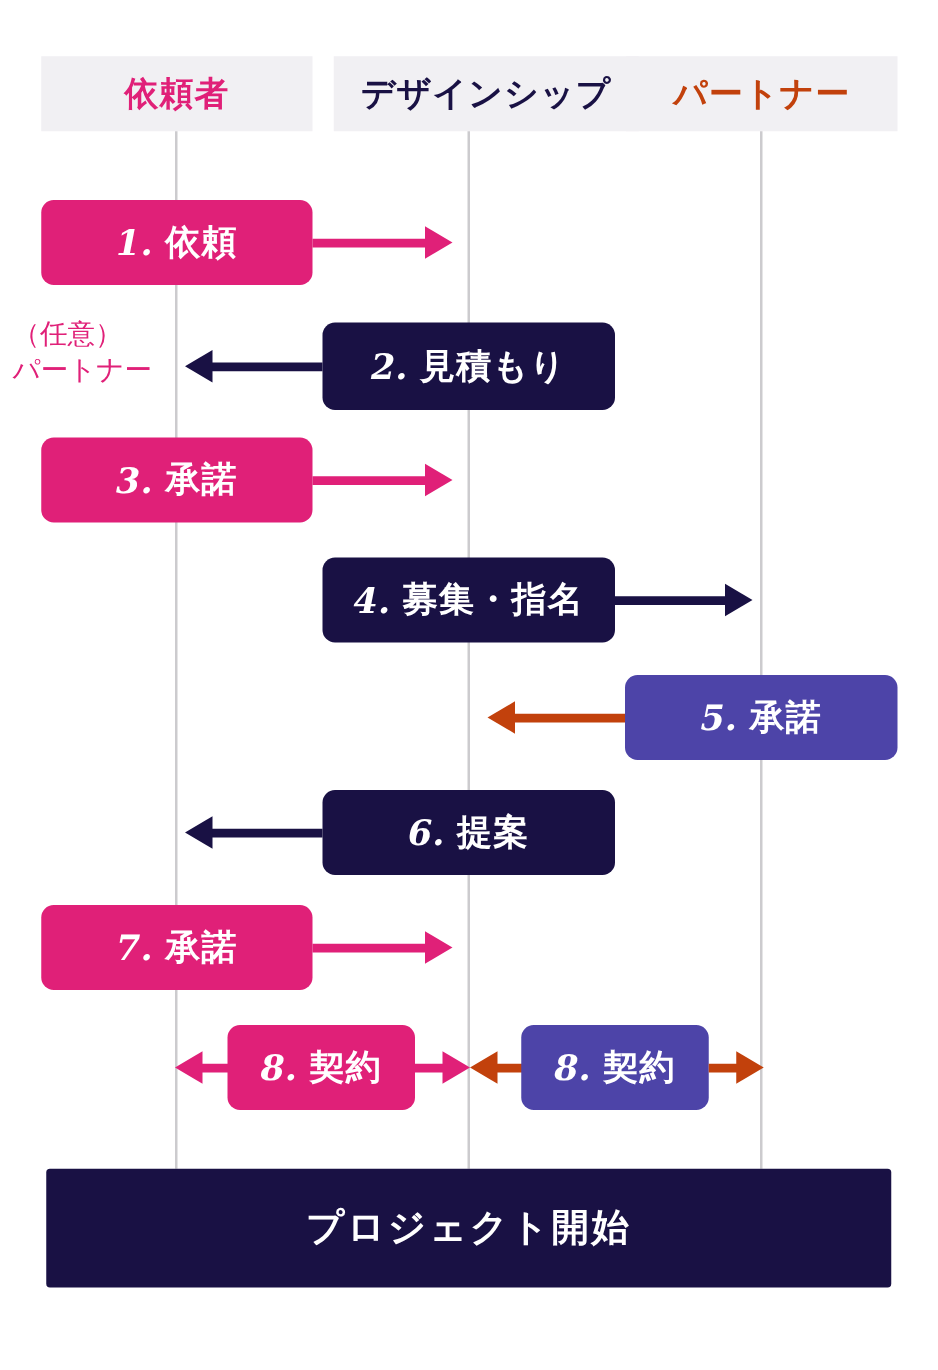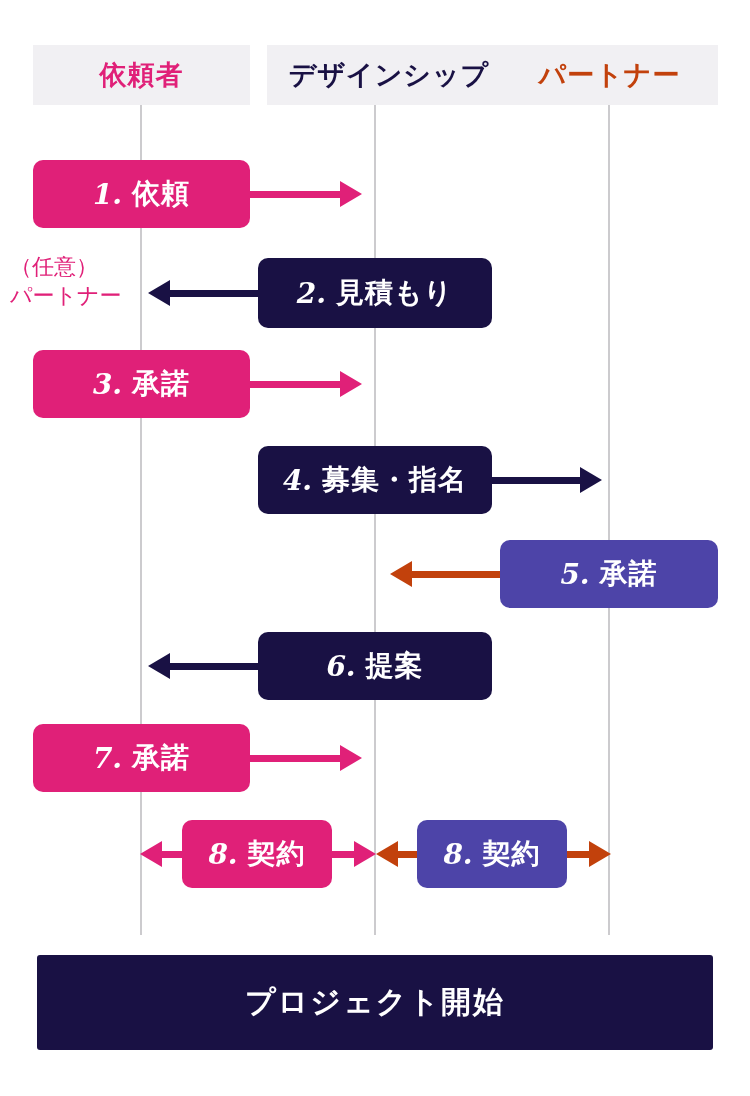--- a/index.html
+++ b/index.html
@@ -51,21 +51,21 @@
   
   .note {
     position:absolute; left:10px; top:252px; width:150px;
     text-align:left; font-size:22px; line-height:1.32; font-weight:normal;
   }
   
   .footer-box {
     position:absolute; left:37px; top:935px; width:676px; height:95px;
     background:#191144; border-radius:3px; color:#ffffff;
     display:flex; align-items:center; justify-content:center;
-    font-weight:bold; font-size:30px; letter-spacing:2px;margin-top:20px;
+    font-weight:bold; font-size:30px; letter-spacing:2px;
   }
 </style>
 </head>
 <body>
 
 <div class="canvas">
 
   <div class="lane-header c-pink" style="left:33px;width:217px">
     <span>依頼者</span>
   </div>

